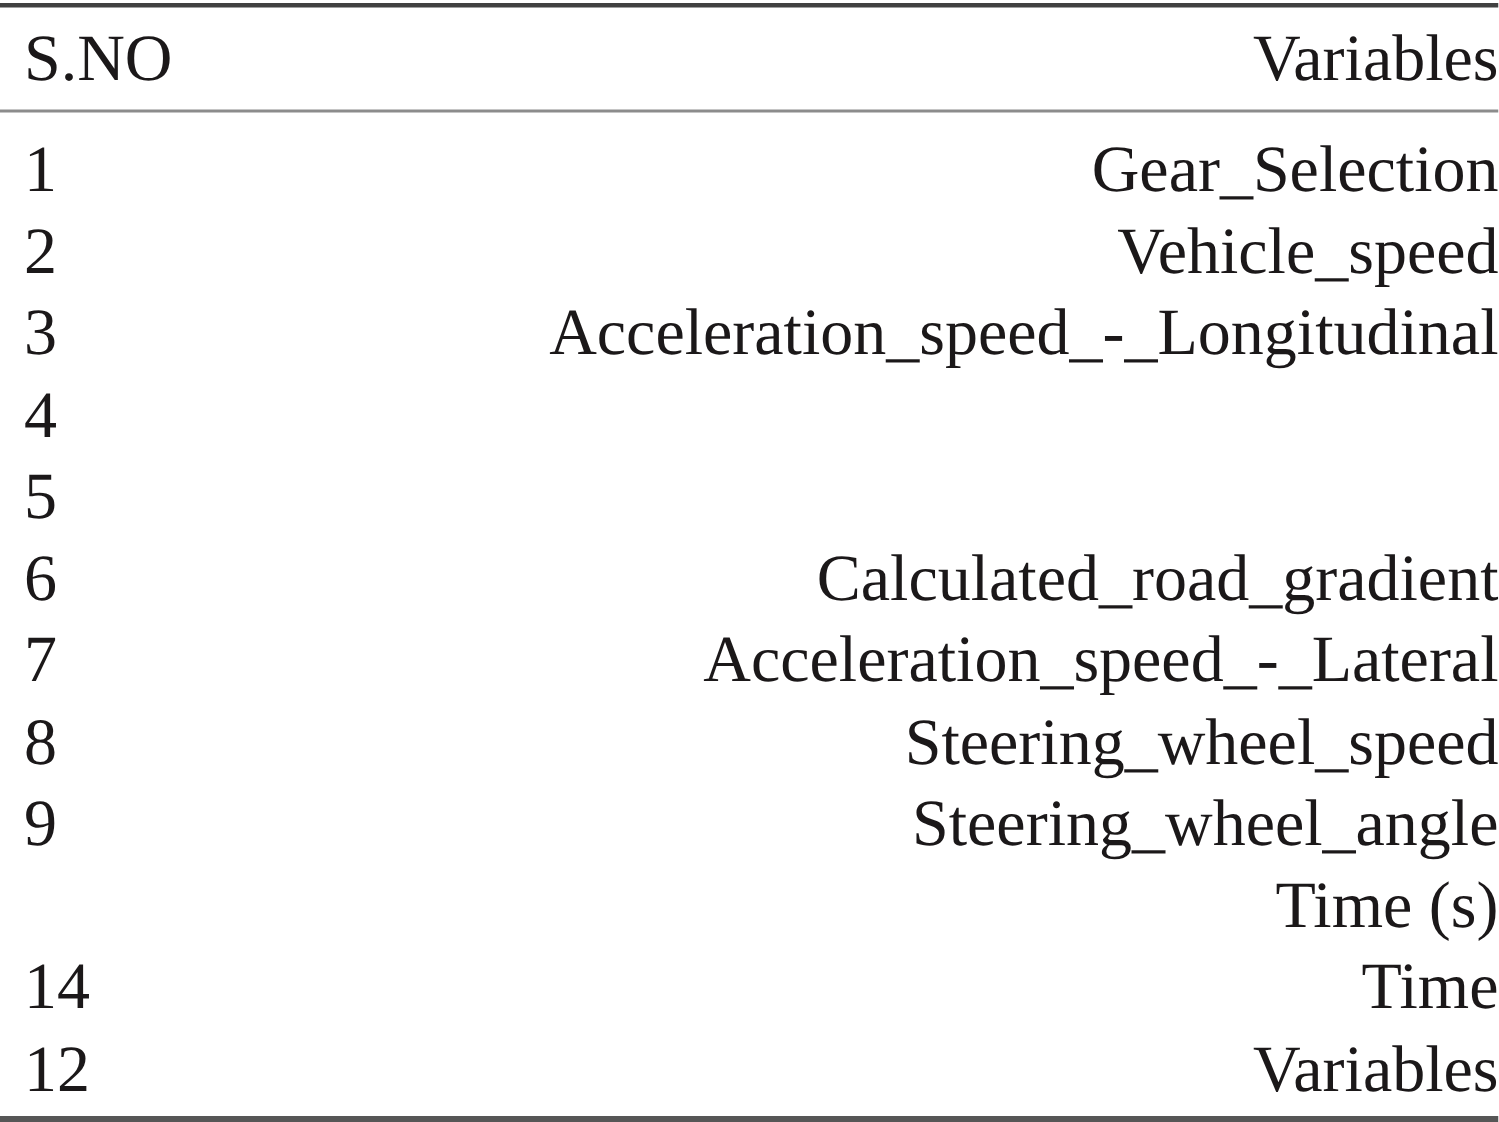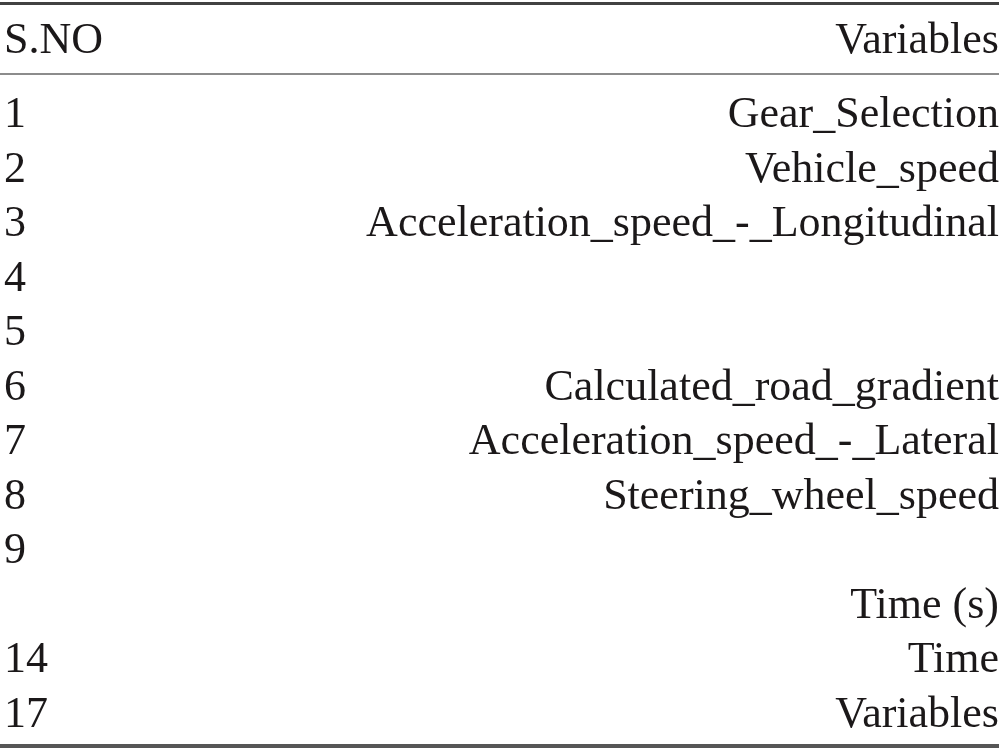--- a/index.html
+++ b/index.html
@@ -42,21 +42,21 @@
   .table-row {
     display: flex;
     align-items: center;
     height: 54.5px;
     font-size: 44px;
     line-height: 1;
   }
   .col-sno {
     box-sizing: border-box;
     width: 254px;
-    padding-left: 4px;
+    padding-left: 16px;
     flex-shrink: 0;
   }
   .col-var {
     flex: 1;
     white-space: nowrap;
     text-align: right;
   }
 </style>
 </head>
 <body>
@@ -94,27 +94,28 @@
     <div class="table-row">
       <div class="col-sno">7</div>
       <div class="col-var">Acceleration_speed_-_Lateral</div>
     </div>
     <div class="table-row">
       <div class="col-sno">8</div>
       <div class="col-var">Steering_wheel_speed</div>
     </div>
     <div class="table-row">
       <div class="col-sno">9</div>
+      <div class="col-var">Steering_wheel_angle</div>
     </div>
     <div class="table-row">
       <div class="col-var">Time (s)</div>
     </div>
     <div class="table-row">
       <div class="col-sno">14</div>
       <div class="col-var">Time</div>
     </div>
     <div class="table-row">
-      <div class="col-sno">17</div>
+      <div class="col-sno">12</div>
       <div class="col-var">Variables</div>
     </div>
   </div>
 
 </div>
 
 </body></html>

